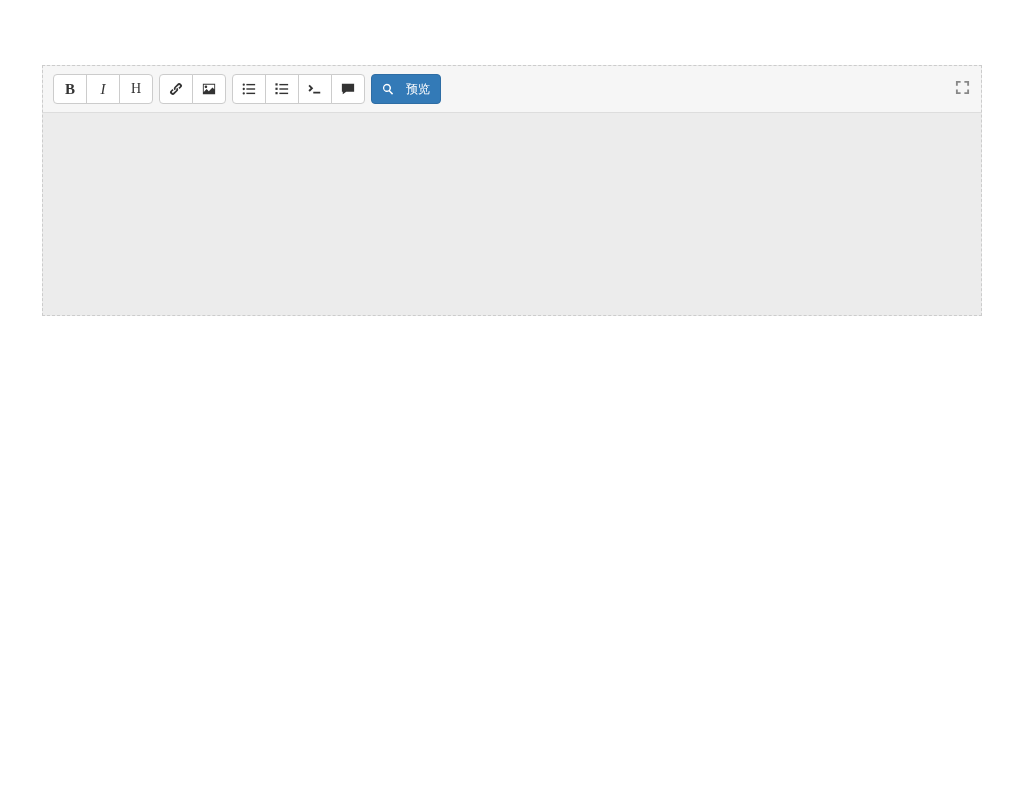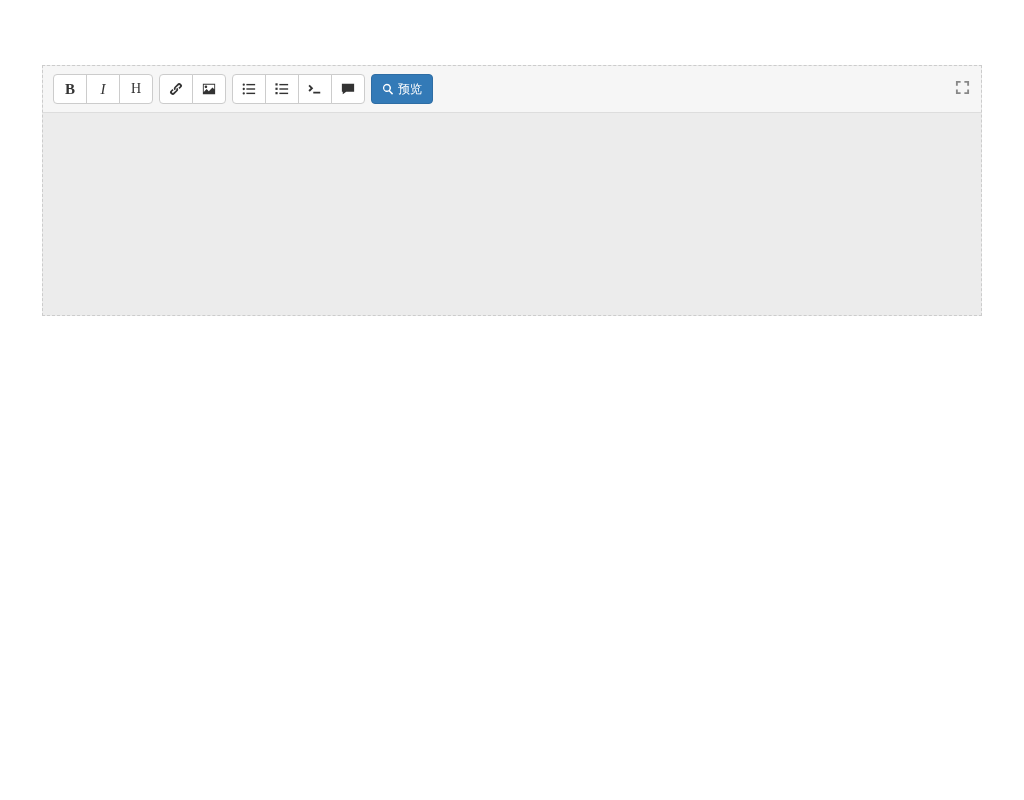--- a/index.html
+++ b/index.html
@@ -56,21 +56,21 @@
       align-items: center;
       justify-content: center;
       background: #337ab7;
       border: 1px solid #2e6da4;
       color: #fff;
       padding: 0 10px;
       height: 30px;
       border-radius: 4px;
       cursor: pointer;
       font-size: 12px;
-      gap: 4px;
+      gap: 12px;
       white-space: nowrap;
     }
     .btn-preview svg { width: 12px; height: 12px; fill: #fff; display: block; }
     .fullscreen-btn {
       position: absolute;
       right: 10px;
       top: 50%;
       transform: translateY(-50%);
       width: 18px;
       height: 18px;

